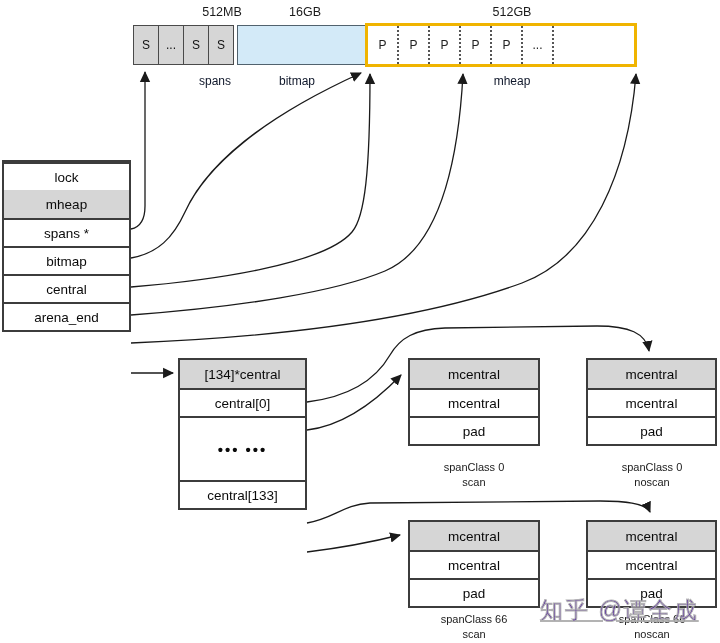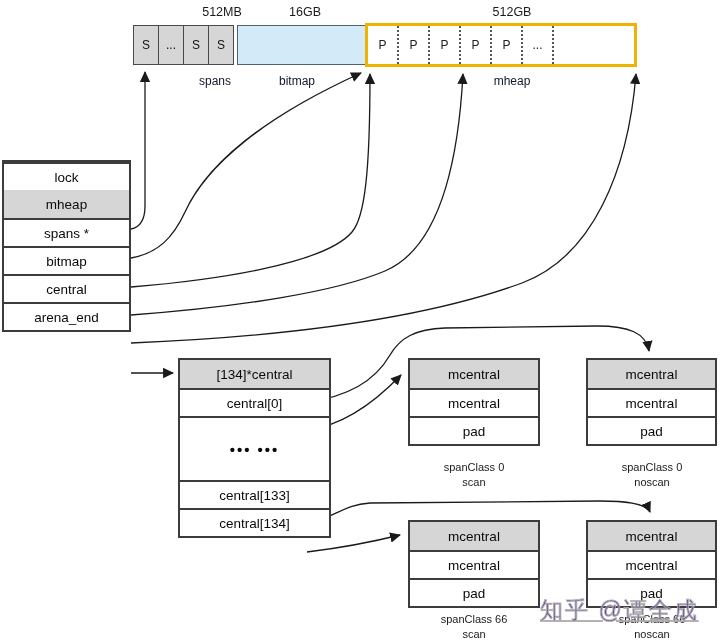--- a/index.html
+++ b/index.html
@@ -89,26 +89,25 @@
 
   <div class="tbl" style="left:2px;top:160px;width:129px">
     <div class="cell">lock</div>
     <div class="cell hdr">mheap</div>
     <div class="cell">spans *</div>
     <div class="cell">bitmap</div>
     <div class="cell">central</div>
     <div class="cell">arena_end</div>
   </div>
 
-  <div class="tbl" style="left:178px;top:358px;width:153px">
+  <div class="tbl" style="left:178px;top:358px;width:129px">
     <div class="cell hdr">[134]*central</div>
     <div class="cell">central[0]</div>
     <div class="cell dots">••• •••</div>
     <div class="cell">central[133]</div>
-    <div class="cell">central[134]</div>
   </div>
 
   <div class="tbl" style="left:408px;top:358px;width:132px">
     <div class="cell hdr">mcentral</div>
     <div class="cell">mcentral</div>
     <div class="cell">pad</div>
   </div>
   <div class="caption" style="left:474px;top:460px">
     <div>spanClass 0</div>
     <div>scan</div>

